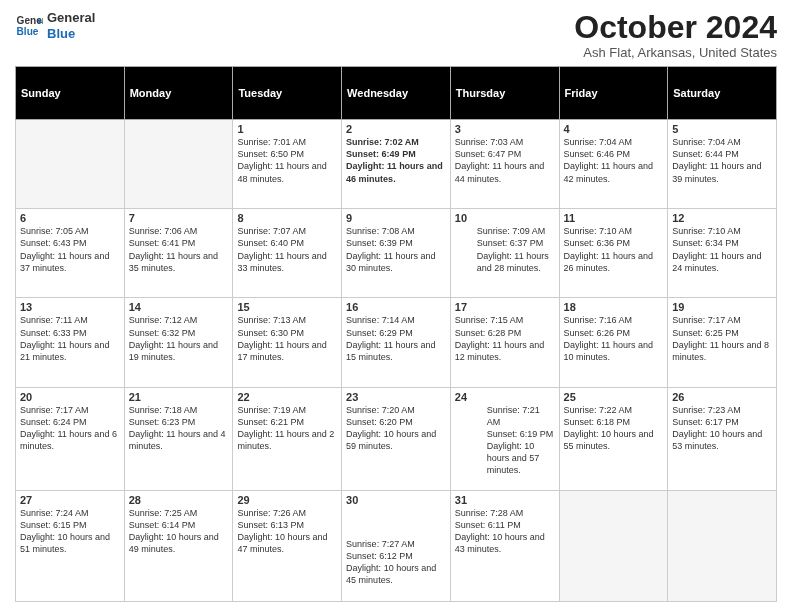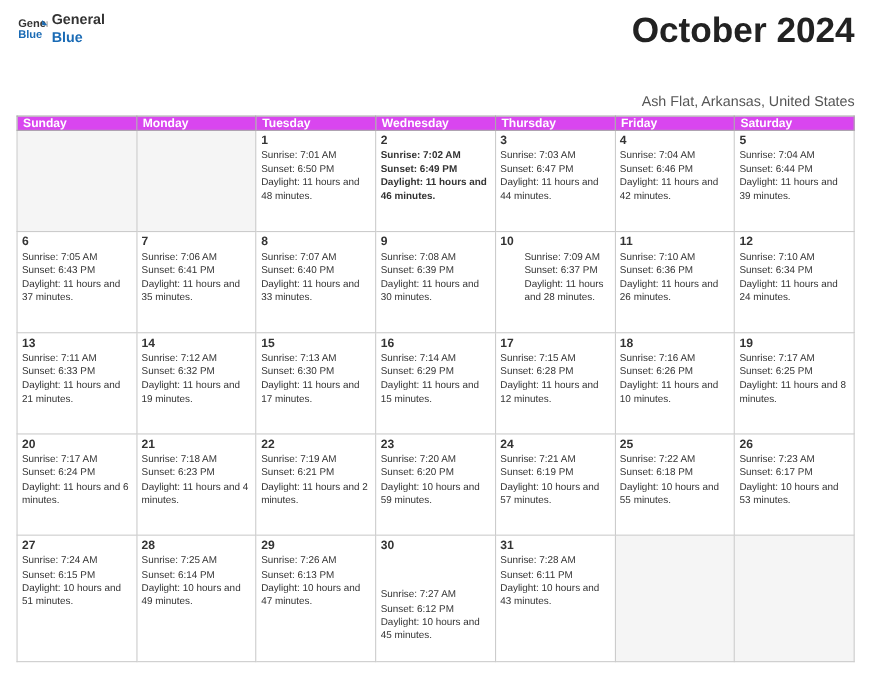--- a/index.html
+++ b/index.html
@@ -46,34 +46,33 @@
     }
     .month-title {
       font-size: 32px;
       font-weight: bold;
       color: #222;
       line-height: 1.1;
     }
     .location {
       font-size: 13px;
       color: #555;
-      margin-top: 39px;
     }
     .calendar {
       flex: 1;
       border-collapse: collapse;
       width: 100%;
       table-layout: fixed;
     }
     .calendar th {
-      background: #d946ef;
+      background: #000000;
       color: #fff;
       font-size: 11px;
       font-weight: bold;
-      padding: 0 5px;
+      padding: 20px 5px;
       text-align: left;
       border: 1px solid #aaa;
     }
     .calendar td {
       border: 1px solid #ccc;
       vertical-align: top;
       padding: 3px 4px;
       font-size: 9.5px;
       color: #333;
       height: 80px;
@@ -271,21 +270,21 @@
 Daylight: 11 hours and 2 minutes.</div>
           </td>
           <td>
             <span class="day-num">23</span>
             <div class="cell-info" style="white-space: pre-line;">Sunrise: 7:20 AM
 Sunset: 6:20 PM
 Daylight: 10 hours and 59 minutes.</div>
           </td>
           <td>
             <span class="day-num">24</span>
-            <div class="cell-info" style="white-space: pre-line;">Sunrise: 7:21 AM
+            <div class="cell-info" style="white-space: pre-line; margin-left: 32px;">Sunrise: 7:21 AM
 Sunset: 6:19 PM
 Daylight: 10 hours and 57 minutes.</div>
           </td>
           <td>
             <span class="day-num">25</span>
             <div class="cell-info" style="white-space: pre-line;">Sunrise: 7:22 AM
 Sunset: 6:18 PM
 Daylight: 10 hours and 55 minutes.</div>
           </td>
           <td>

